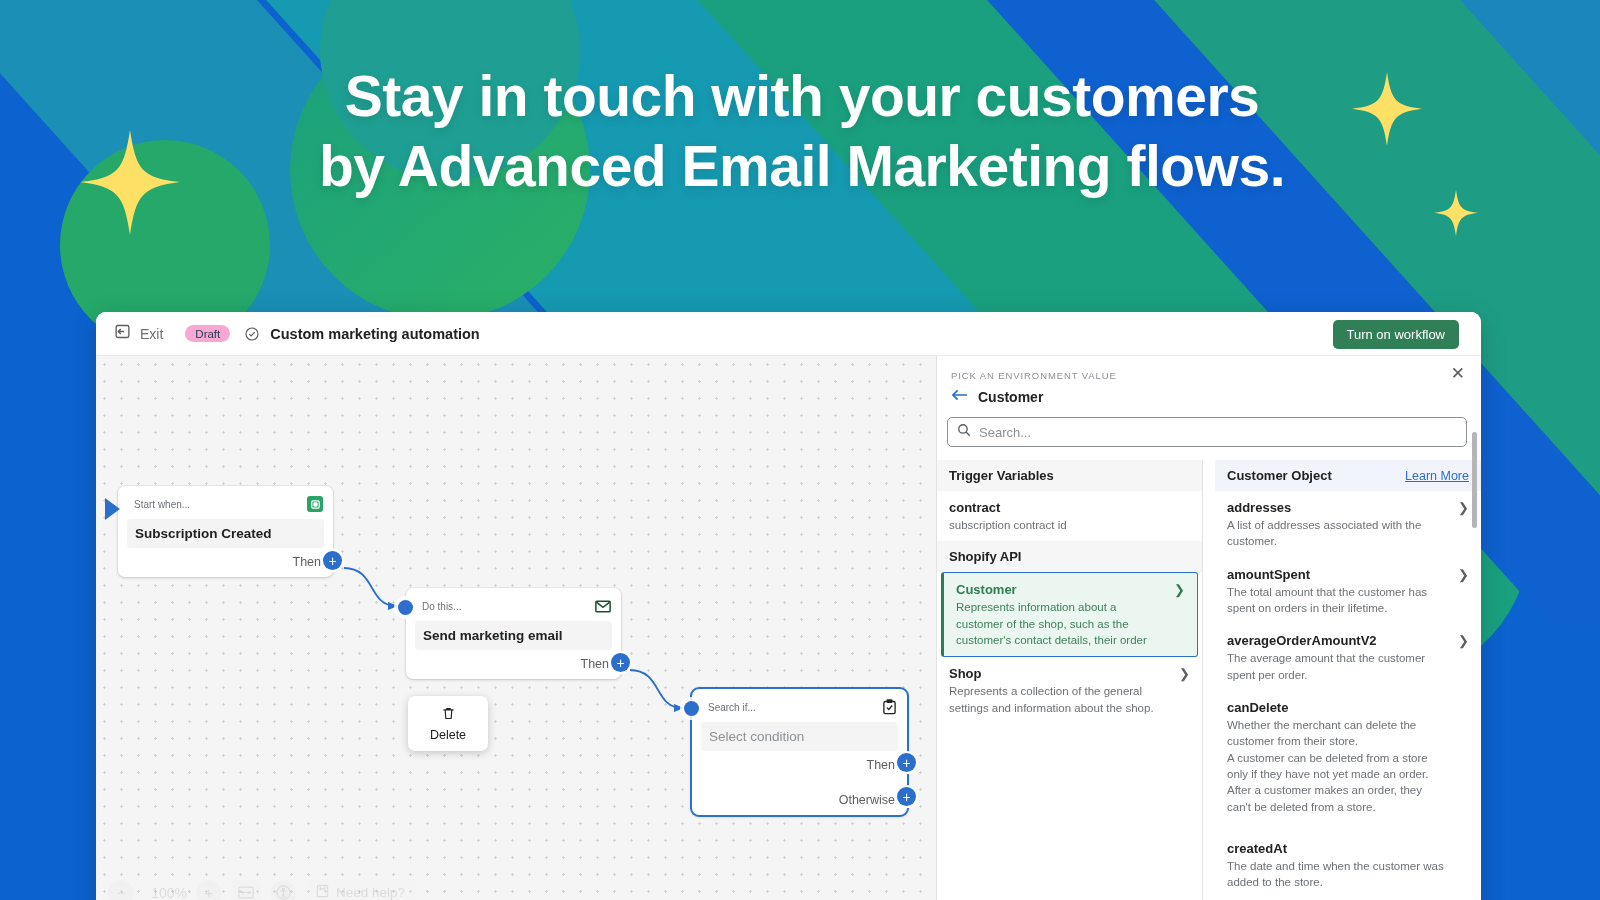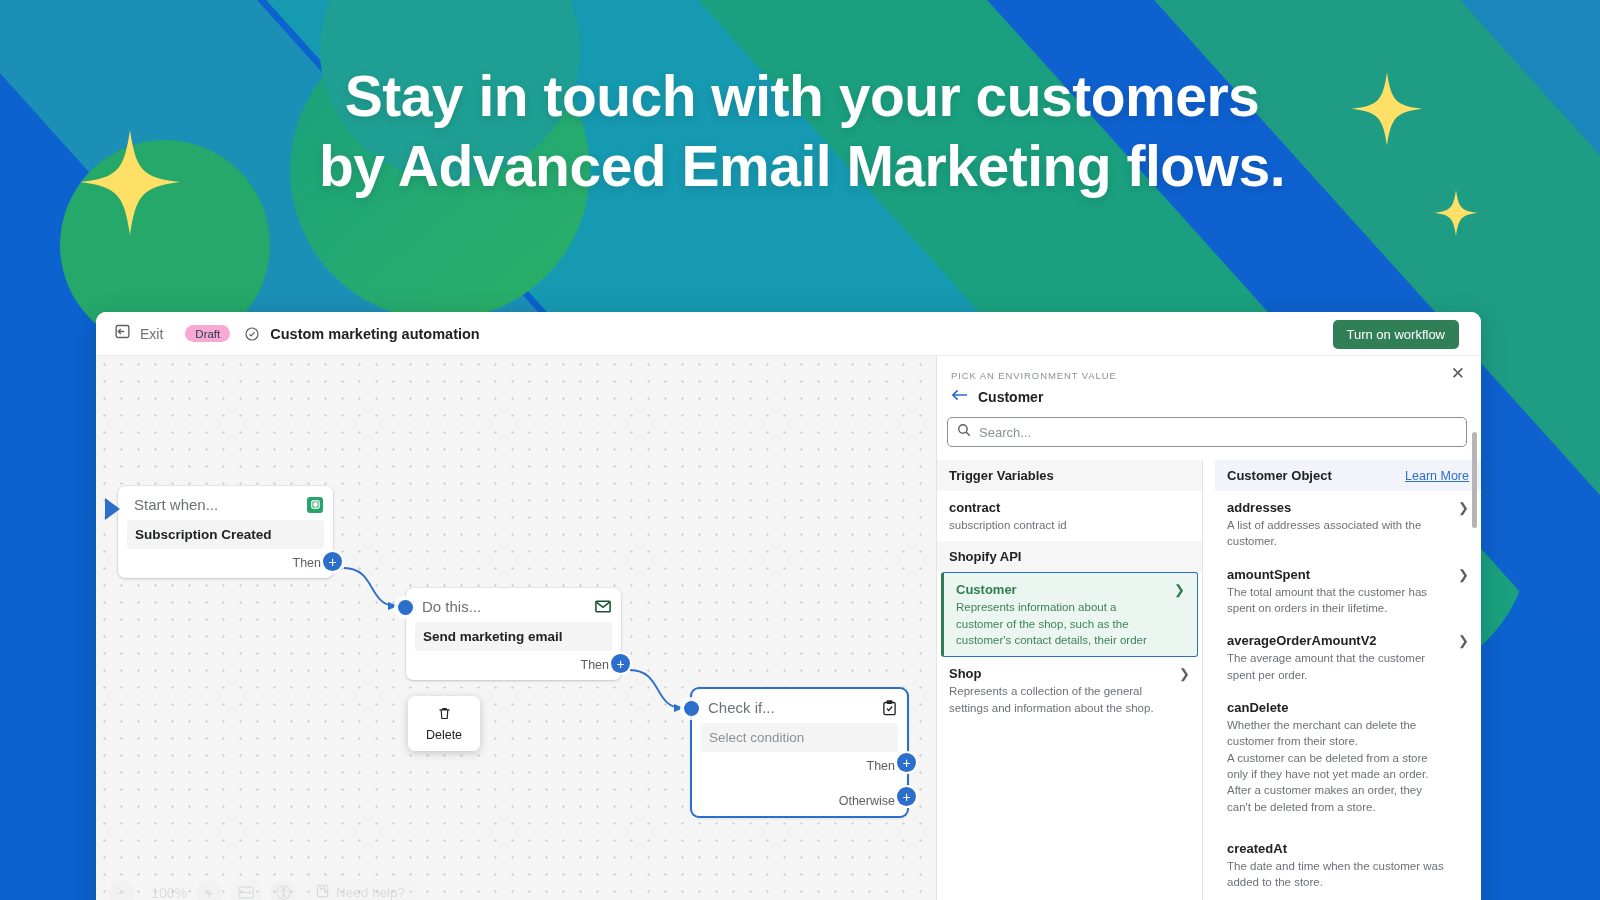--- a/index.html
+++ b/index.html
@@ -111,21 +111,21 @@
     box-shadow: 0 1px 3px rgba(0,0,0,0.17), 0 0 0 1px rgba(0,0,0,0.04);
     width: 215px;
   }
   .node.selected {
     box-shadow: 0 0 0 2px #2c6ecb, 0 1px 4px rgba(0,0,0,0.2);
   }
   .node-head {
     display: flex; align-items: center; justify-content: space-between;
     padding: 10px 10px 7px 16px;
   }
-  .node-head .ttl { font-size: 15px; color: #6d7175; }
+  .node-head .ttl { font-size: 10px; color: #6d7175; }
   .node-icon {
     width: 16px; height: 16px;
     display: flex; align-items: center; justify-content: center;
     border-radius: 3px;
   }
   .node-body {
     margin: 0 9px;
     background: #f4f4f4;
     border-radius: 4px;
     padding: 7px 8px;
@@ -164,21 +164,21 @@
     border-top: 11px solid transparent;
     border-bottom: 11px solid transparent;
     border-left: 15px solid #2c6ecb;
   }
 
   #delete-popover {
     position: absolute;
     background: #fff;
     border-radius: 7px;
     box-shadow: 0 2px 8px rgba(0,0,0,0.20);
-    width: 72px;
+    width: 80px;
     padding: 10px 0 9px;
     text-align: center;
     cursor: pointer;
   }
   #delete-popover .lbl { font-size: 12.5px; color: #202223; margin-top: 3px; }
 
   #zoom-bar {
     position: absolute;
     left: 12px; bottom: 6px;
     display: flex; align-items: center; gap: 9px;
@@ -388,21 +388,21 @@
           <svg width="15" height="15" viewBox="0 0 18 18" fill="none" stroke="#202223" stroke-width="1.4">
             <path d="M3 4.6 H15 M7 4.6 V3.2 H11 V4.6 M5 4.6 L5.8 15 H12.2 L13 4.6"></path>
           </svg>
         </span>
         <div class="lbl">Delete</div>
       </div>
 
       <div class="node selected" style="left:596px; top:333px;">
         <div class="port" style="left:-8px; top:12px;"></div>
         <div class="node-head">
-          <span class="ttl">Check if...</span>
+          <span class="ttl">Search if...</span>
           <span class="node-icon">
             <svg width="15" height="16" viewBox="0 0 16 17" fill="none" stroke="#202223" stroke-width="1.4">
               <rect x="2" y="2.6" width="12" height="13" rx="1.5"></rect>
               <rect x="5.4" y="0.9" width="5.2" height="2.6" rx="0.8" fill="#202223"></rect>
               <path d="M5.2 9.2 L7.2 11.2 L10.9 6.9"></path>
             </svg>
           </span>
         </div>
         <div class="node-body placeholder">Select condition</div>
         <div class="node-foot">

